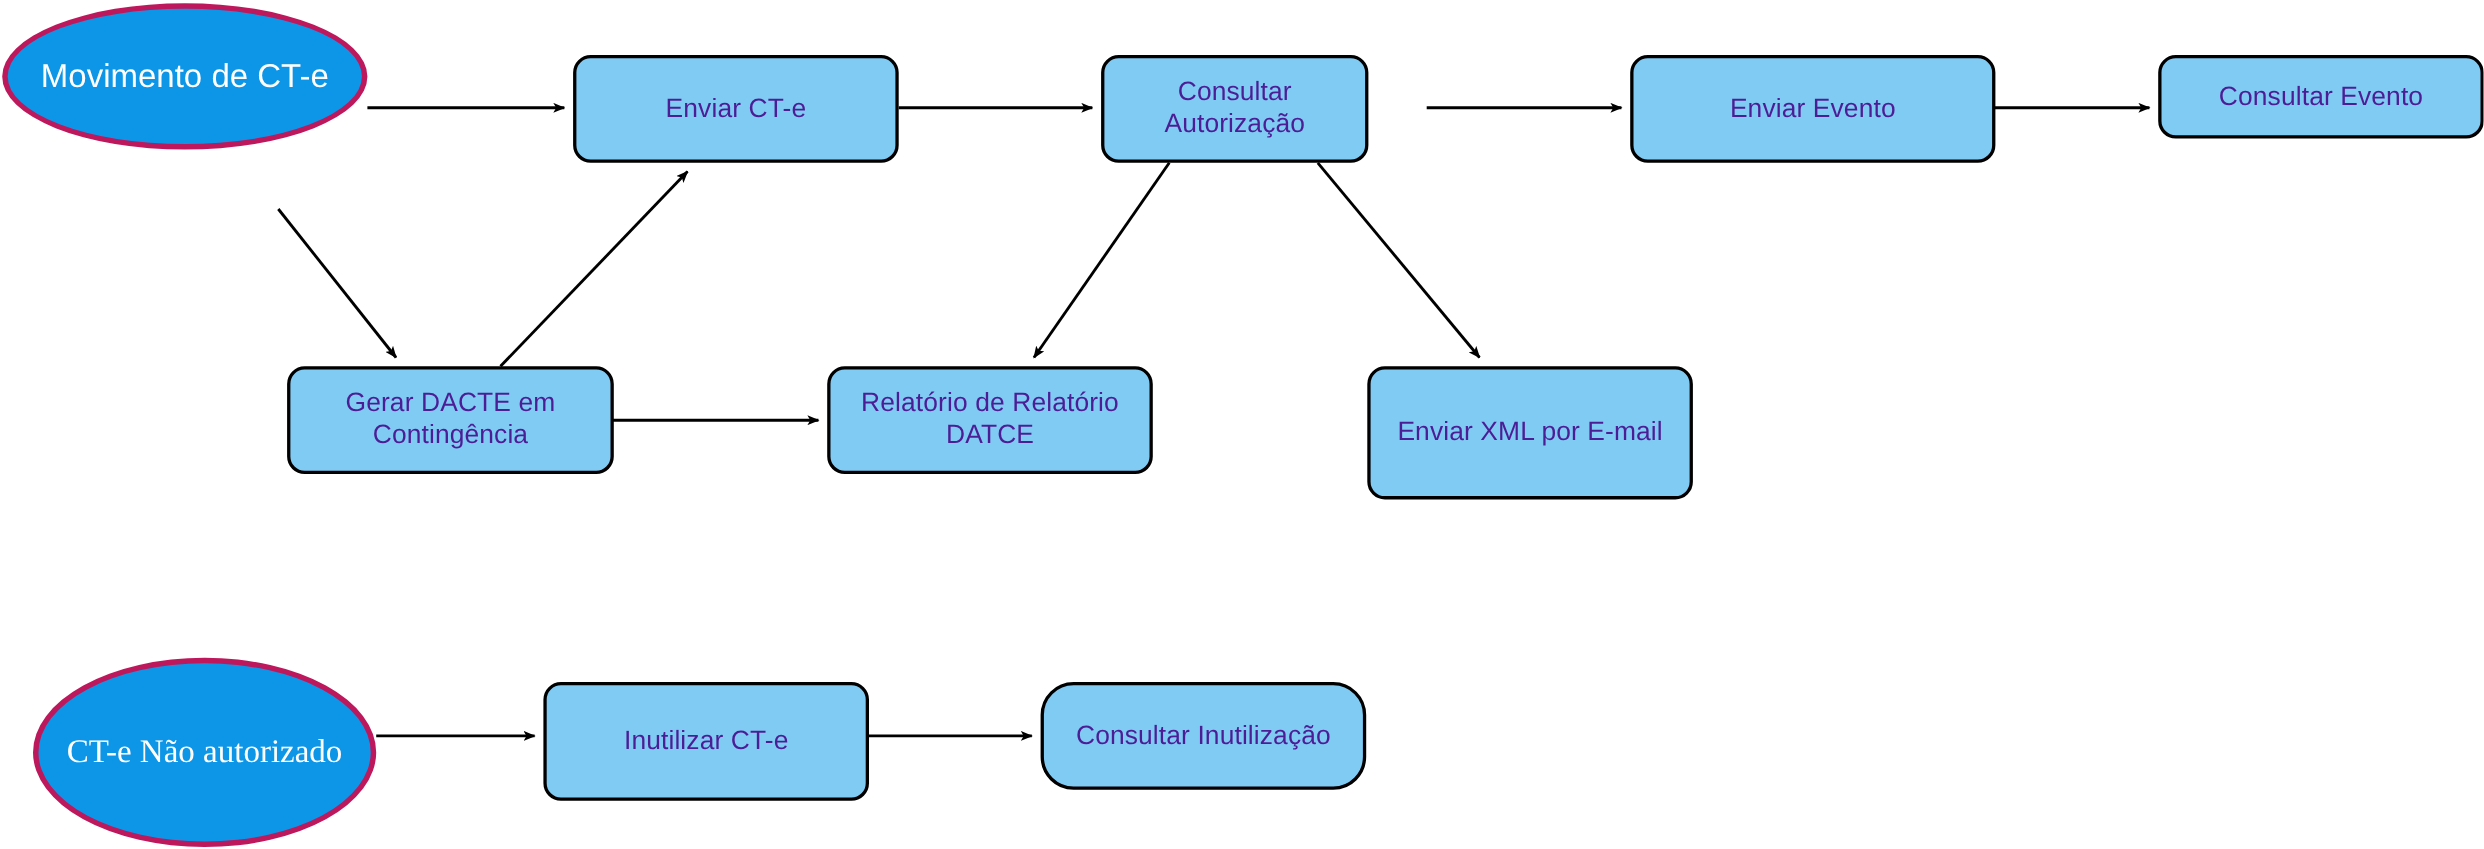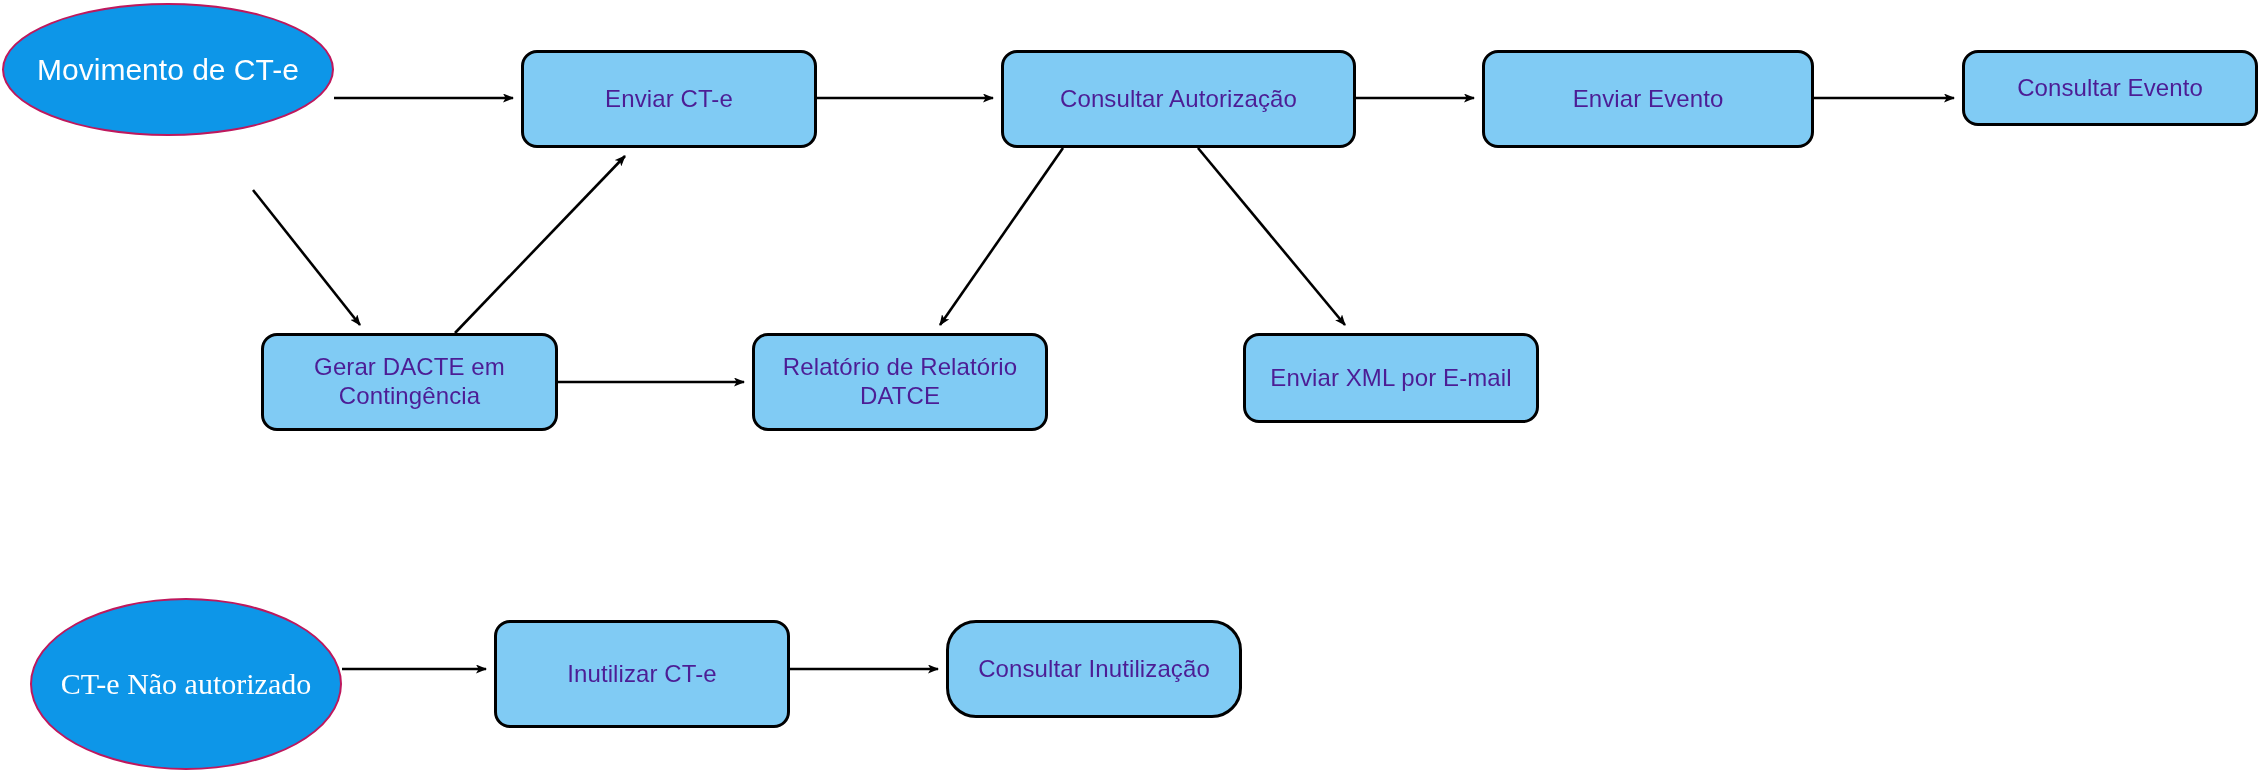--- a/index.html
+++ b/index.html
@@ -37,21 +37,21 @@
     border: 3px solid #000000;
     border-radius: 16px;
     color: #4c1d95;
     font-size: 24px;
     line-height: 1.2;
     letter-spacing: 0.1px;
     z-index: 3;
   }
   .terminator {
     background: #0D96E8;
-    border: 2px solid #be185d;
+    border: 5px solid #be185d;
     border-radius: 50%;
     color: #ffffff;
     font-size: 30px;
     line-height: 1.2;
     z-index: 3;
   }
   .node span {
     display: block;
     padding: 0 10px;
     pointer-events: none;
@@ -84,41 +84,41 @@
   </svg>
 
   <div class="node terminator" style="left: 2px; top: 3px; width: 332px; height: 133px;">
     <span>Movimento de CT-e</span>
   </div>
 
   <div class="node process" style="left: 521px; top: 50px; width: 296px; height: 98px;">
     <span>Enviar CT-e</span>
   </div>
 
-  <div class="node process" style="left: 1001px; top: 50px; width: 355px; height: 98px;">
+  <div class="node process" style="left: 1001px; top: 50px; width: 243px; height: 98px;">
     <span>Consultar Autorização</span>
   </div>
 
   <div class="node process" style="left: 1482px; top: 50px; width: 332px; height: 98px;">
     <span>Enviar Evento</span>
   </div>
 
   <div class="node process" style="left: 1962px; top: 50px; width: 296px; height: 76px;">
     <span>Consultar Evento</span>
   </div>
 
   <div class="node process" style="left: 261px; top: 333px; width: 297px; height: 98px;">
     <span>Gerar DACTE em Contingência</span>
   </div>
 
   <div class="node process" style="left: 752px; top: 333px; width: 296px; height: 98px;">
     <span>Relatório de Relatório DATCE</span>
   </div>
 
-  <div class="node process" style="left: 1243px; top: 333px; width: 296px; height: 90px;">
+  <div class="node process" style="left: 1243px; top: 333px; width: 296px; height: 121px;">
     <span>Enviar XML por E-mail</span>
   </div>
 
   <div class="node terminator" style="left: 30px; top: 598px; width: 312px; height: 172px; font-family: Liberation Serif, serif;">
     <span>CT-e Não autorizado</span>
   </div>
 
   <div class="node process" style="left: 494px; top: 620px; width: 296px; height: 108px;">
     <span>Inutilizar CT-e</span>
   </div>

